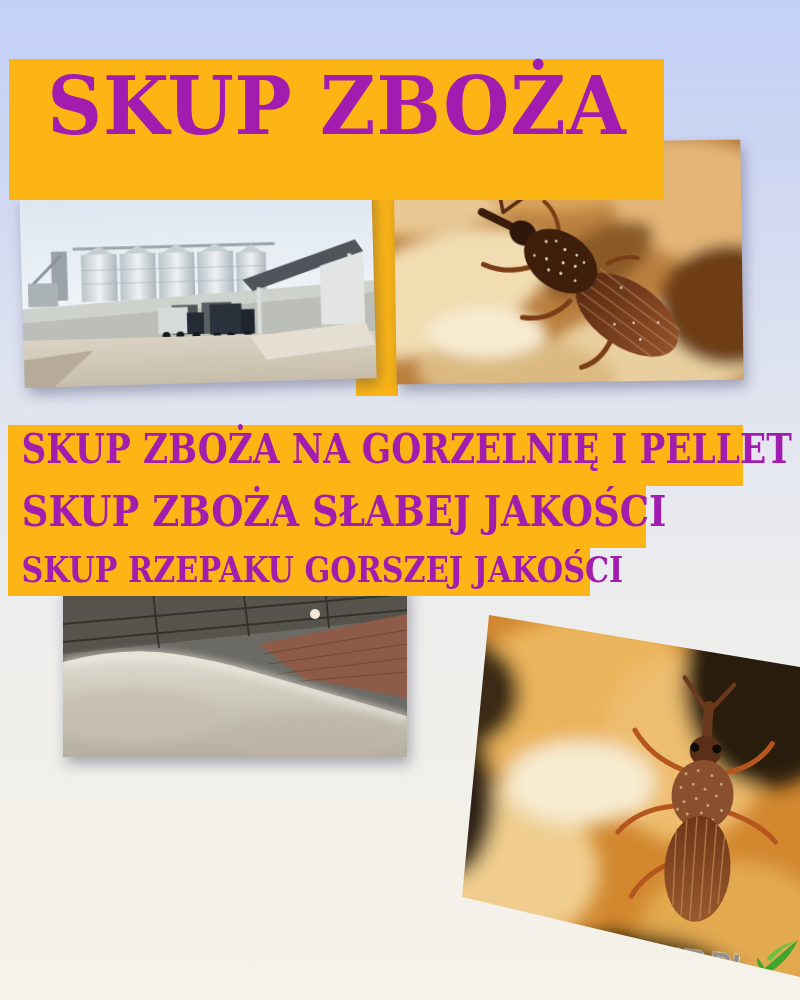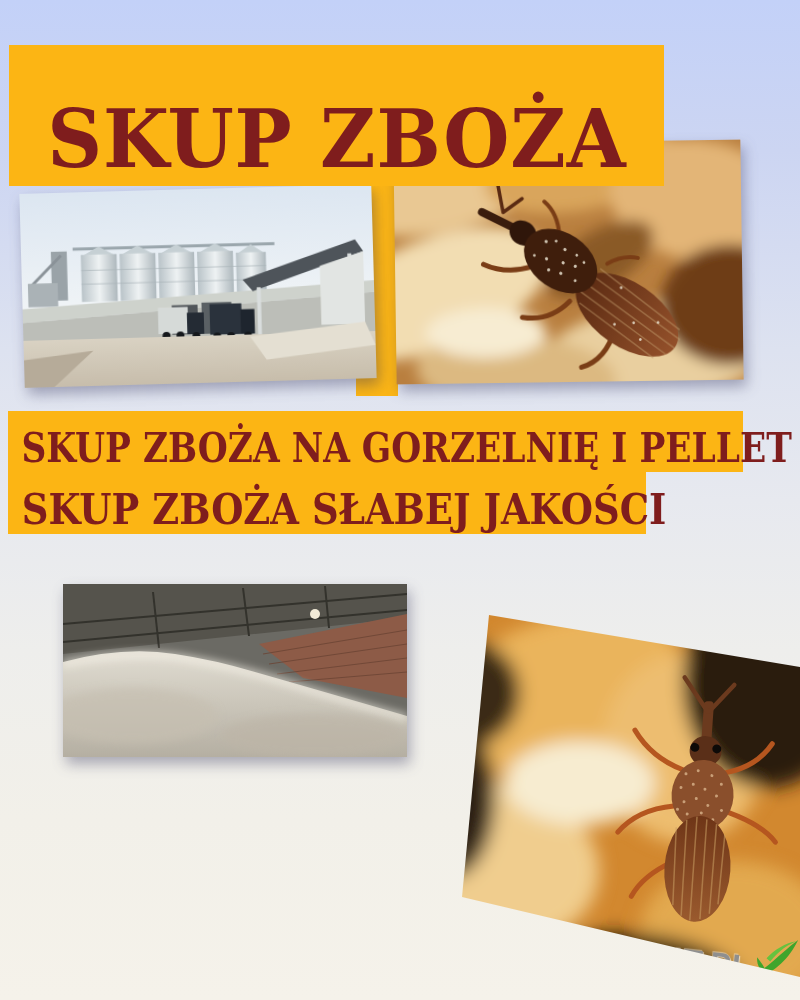--- a/index.html
+++ b/index.html
@@ -3,21 +3,21 @@
 <meta charset="utf-8">
 <style>
   html,body{margin:0;padding:0;background:#888;}
   #poster{
     position:relative;width:800px;height:1000px;overflow:hidden;
     font-family:"DejaVu Serif","Liberation Serif",serif;
     background:linear-gradient(180deg,#c3d1f8 0%,#ccd5f2 15%,#dde2f0 35%,#e7e9ef 50%,#eeeeec 65%,#f2f0e9 82%,#f5f2ea 100%);
   }
   .abs{position:absolute;}
   
-  .banner{background:#fcb514;color:#7f1d1d;display:flex;align-items:flex-end;}
+  .banner{background:#fcb514;color:#a21caf;display:flex;align-items:flex-start;margin-top:14px;}
   .banner-top{left:9px;top:45px;width:655px;height:141px;justify-content:center;z-index:30;}
   .banner-top .txt{font-size:80px;font-weight:700;white-space:nowrap;transform:scaleX(.95);letter-spacing:1px;}
   .offer-row{z-index:30;}
   .offer-row .txt{font-weight:700;white-space:nowrap;transform-origin:left center;padding-left:16px;}
   .row1{left:8px;top:411px;width:735px;height:61px;}
   .row1 .txt{font-size:41px;transform:scaleX(.84);}
   .row2{left:8px;top:472px;width:638px;height:62px;}
   .row2 .txt{font-size:43px;transform:scaleX(.86);}
   .row3{left:8px;top:534px;width:582px;height:48px;}
   .row3 .txt{font-size:36px;transform:scaleX(.84);}
@@ -310,15 +310,18 @@
   <div class="abs banner banner-top">
     <span class="txt">SKUP ZBOŻA</span>
   </div>
 
   <div class="abs banner offer-row row1">
     <span class="txt">SKUP ZBOŻA NA GORZELNIĘ I PELLET</span>
   </div>
   <div class="abs banner offer-row row2">
     <span class="txt">SKUP ZBOŻA SŁABEJ JAKOŚCI</span>
   </div>
+  <div class="abs banner offer-row row3">
+    <span class="txt">SKUP RZEPAKU GORSZEJ JAKOŚCI</span>
+  </div>
 
 
 </div>
 
 </body></html>

